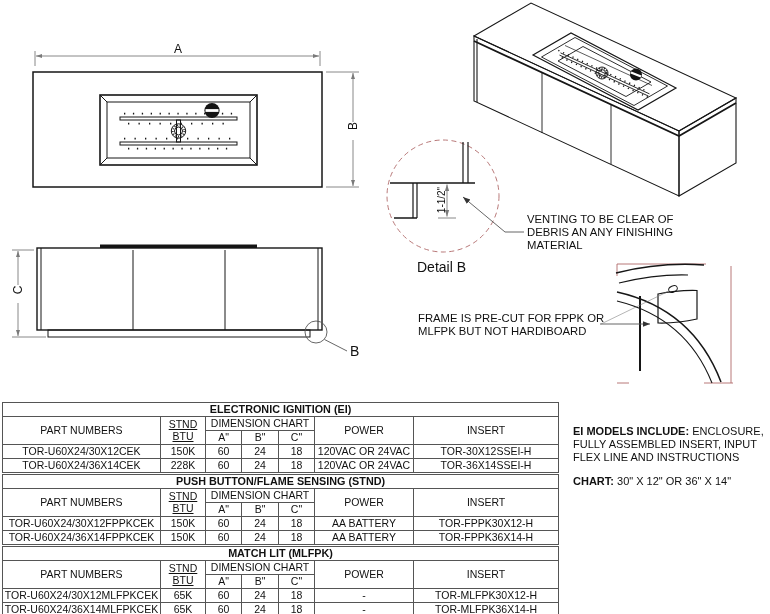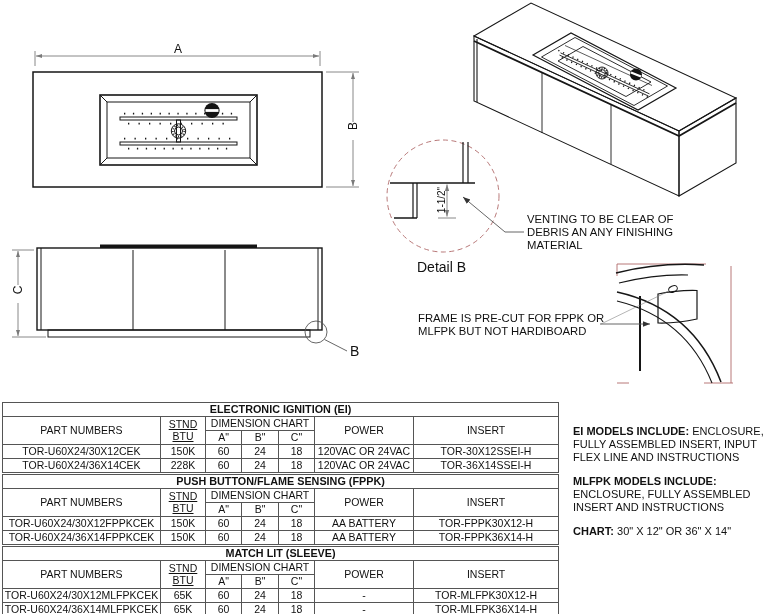--- a/index.html
+++ b/index.html
@@ -219,21 +219,21 @@
           <col style="width:158px">
           <col style="width:45px">
           <col style="width:36px">
           <col style="width:37px">
           <col style="width:36px">
           <col style="width:99px">
           <col style="width:145px">
         </colgroup>
       <tbody>
           <tr>
-            <td class="ttl" colspan="7">PUSH BUTTON/FLAME SENSING (FPPK)</td>
+            <td class="ttl" colspan="7">PUSH BUTTON/FLAME SENSING (STND)</td>
           </tr>
       <tr>
         <td rowspan="2">PART NUMBERS</td>
         <td rowspan="2" class="two"><span>STND</span><br><span>BTU</span></td>
         <td colspan="3">DIMENSION CHART</td>
         <td rowspan="2">POWER</td>
         <td rowspan="2">INSERT</td>
       </tr>
       <tr>
         <td>A"</td>
@@ -266,21 +266,21 @@
           <col style="width:158px">
           <col style="width:45px">
           <col style="width:36px">
           <col style="width:37px">
           <col style="width:36px">
           <col style="width:99px">
           <col style="width:145px">
         </colgroup>
       <tbody>
           <tr>
-            <td class="ttl" colspan="7">MATCH LIT (SLEEVE)</td>
+            <td class="ttl" colspan="7">MATCH LIT (MLFPK)</td>
           </tr>
       <tr>
         <td rowspan="2">PART NUMBERS</td>
         <td rowspan="2" class="two"><span>STND</span><br><span>BTU</span></td>
         <td colspan="3">DIMENSION CHART</td>
         <td rowspan="2">POWER</td>
         <td rowspan="2">INSERT</td>
       </tr>
       <tr>
         <td>A"</td>
@@ -304,17 +304,16 @@
         <td>18</td>
         <td>-</td>
         <td>TOR-MLFPK36X14-H</td>
       </tr>
     </tbody>
       </table>
   </div>
 
   <div class="notes">
     <p><b>EI MODELS INCLUDE:</b><span> ENCLOSURE, FULLY ASSEMBLED INSERT, INPUT FLEX LINE AND INSTRUCTIONS</span></p>
-    <p><b>MLFPK MODELS INCLUDE:</b><span> ENCLOSURE, FULLY ASSEMBLED INSERT AND INSTRUCTIONS</span></p>
     <p><b>CHART:</b><span> 30" X 12" OR 36" X 14"</span></p>
   </div>
 
 </div>
 
 </body></html>

